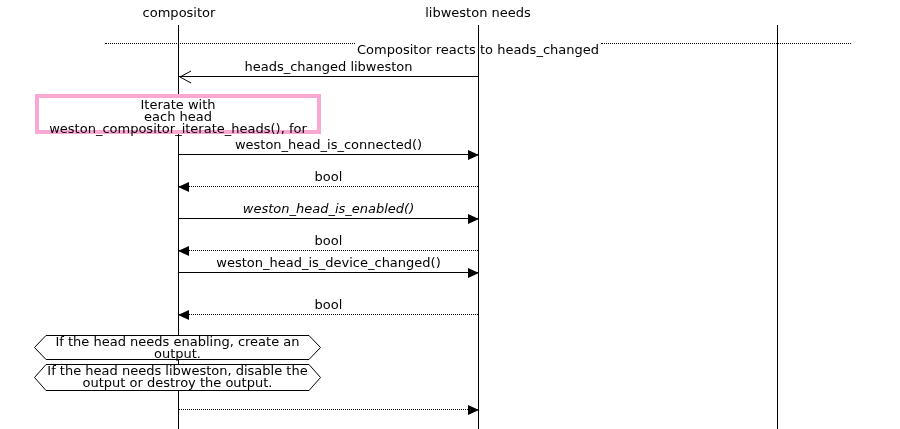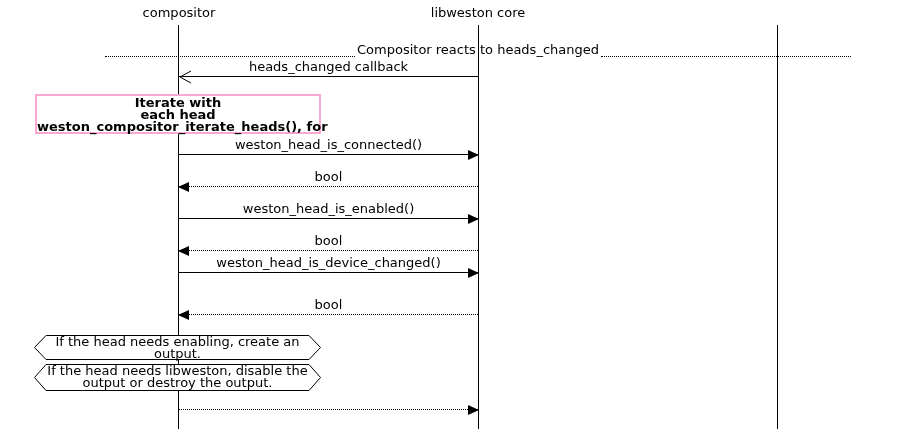--- a/index.html
+++ b/index.html
@@ -5,67 +5,67 @@
   html,body{margin:0;padding:0;background:#fff;}
   .canvas{
     position:relative;width:900px;height:429px;background:#fff;overflow:hidden;
     font-family:"DejaVu Sans","Liberation Sans",sans-serif;font-size:13px;color:#000;margin-left:28px;
   }
   
   .lifeline{position:absolute;top:25px;height:404px;width:1px;background:#000;z-index:0;}
   
   .pname{position:absolute;top:4px;width:160px;height:17px;line-height:17px;text-align:center;z-index:1;}
   
-  .divider{position:absolute;left:77px;top:43px;width:746px;height:14px;display:flex;align-items:flex-end;z-index:1;}
+  .divider{position:absolute;left:77px;top:43px;width:746px;height:14px;display:flex;align-items:flex-start;z-index:1;}
   .divline{flex:1;height:0;border-top:1px dotted #000;}
   .divtext{padding:0 2px;white-space:nowrap;line-height:14px;}
   
   .msg{position:absolute;left:151px;width:299px;z-index:1;}
   .msg-label{text-align:center;height:16px;line-height:14px;white-space:nowrap;}
   .msg-line{position:relative;height:0;}
   .line-solid{border-top:1px solid #000;}
   .line-dotted{border-top:1px dotted #000;}
   .ah-right{position:absolute;right:-1px;top:-5px;width:0;height:0;
             border-top:5px solid transparent;border-bottom:5px solid transparent;border-left:11px solid #000;}
   .ah-left{position:absolute;left:-1px;top:-5px;width:0;height:0;
            border-top:5px solid transparent;border-bottom:5px solid transparent;border-right:11px solid #000;}
   .ah-open-left{position:absolute;left:0;top:-7px;}
   
   .note-box{position:absolute;left:7px;top:94px;width:286px;height:40px;box-sizing:border-box;
-            background:#fff;border:2px solid #f9a8d4;z-index:2;text-align:center;padding-top:1px;font-weight:bold;}
+            background:#fff;border:4px solid #f9a8d4;z-index:2;text-align:center;padding-top:1px;}
   .note-box div{line-height:12px;white-space:nowrap;}
   
   .hexnote{position:absolute;left:6px;width:287px;z-index:2;}
   .hexnote svg{position:absolute;left:0;top:0;}
   .hex-text{position:relative;text-align:center;padding-top:1px;z-index:1;}
   .hex-text div{line-height:12px;white-space:nowrap;}
   .hex1{top:335px;height:25px;}
   .hex2{top:364px;height:27px;}
   .msg-last{top:409px;}
 </style>
 </head>
 <body>
 
 <div class="canvas">
 
   <div class="lifeline" style="left:150px;"></div>
   <div class="lifeline" style="left:450px;"></div>
   <div class="lifeline" style="left:749px;"></div>
 
   <div class="pname" style="left:71px;">compositor</div>
-  <div class="pname" style="left:370px;">libweston core</div>
+  <div class="pname" style="left:370px;">libweston needs</div>
 
   <div class="divider">
     <div class="divline"></div>
     <div class="divtext">Compositor reacts to heads_changed</div>
     <div class="divline"></div>
   </div>
 
   <div class="msg" style="top:60px;">
-    <div class="msg-label">heads_changed callback</div>
+    <div class="msg-label">heads_changed libweston</div>
     <div class="msg-line line-solid">
       <svg class="ah-open-left" width="13" height="14">
         <path d="M12,1 L1,7 L12,13" fill="none" stroke="#000" stroke-width="1"></path>
       </svg>
     </div>
   </div>
 
   <div class="note-box">
     <div>Iterate with</div>
     <div>each head</div>
@@ -79,21 +79,21 @@
     </div>
   </div>
 
   <div class="msg" style="top:170px;">
     <div class="msg-label">bool</div>
     <div class="msg-line line-dotted">
       <div class="ah-left"></div>
     </div>
   </div>
 
-  <div class="msg" style="top:202px;">
+  <div class="msg" style="top:202px;font-style:italic;">
     <div class="msg-label">weston_head_is_enabled()</div>
     <div class="msg-line line-solid">
       <div class="ah-right"></div>
     </div>
   </div>
 
   <div class="msg" style="top:234px;">
     <div class="msg-label">bool</div>
     <div class="msg-line line-dotted">
       <div class="ah-left"></div>

